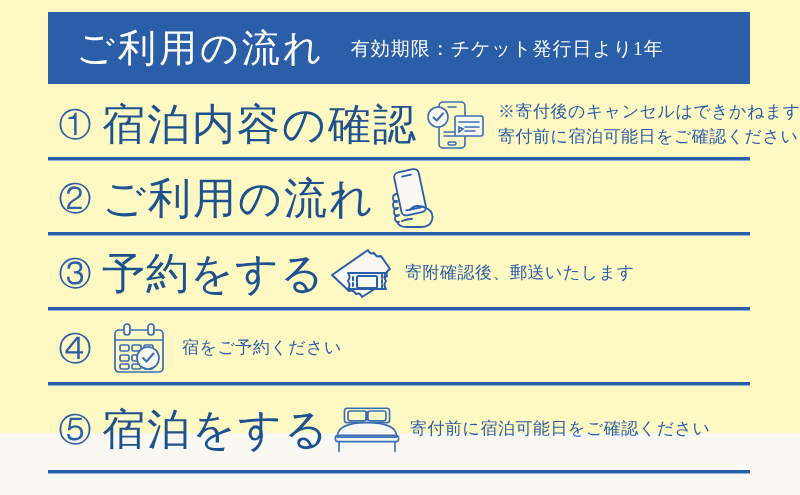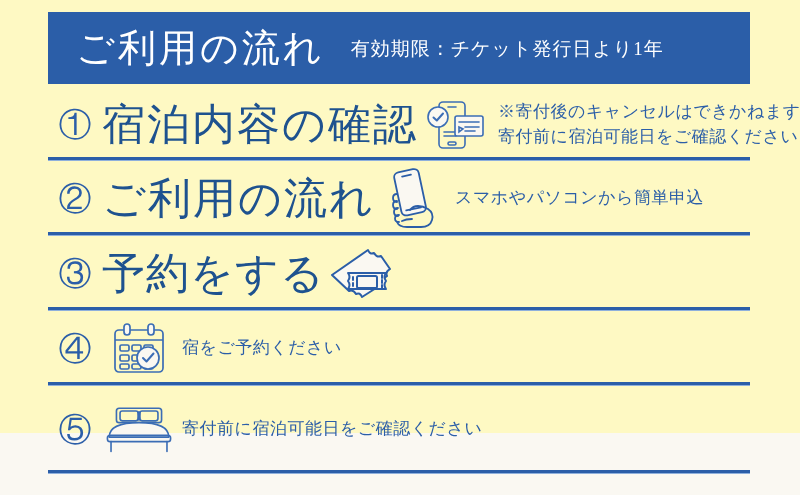--- a/index.html
+++ b/index.html
@@ -179,40 +179,40 @@
             <line x1="23" y1="41" x2="38" y2="41" stroke-linecap="round"></line>
           </g>
           <path d="M16 26 q-4 0 -4 4 q0 4 4 4" stroke-linecap="round"></path>
           <path d="M16 33 q-4 0 -4 4 q0 4 4 4" stroke-linecap="round"></path>
           <path d="M17 40 q-4 0 -4 4 q0 4 4 4" stroke-linecap="round"></path>
           <path d="M18 47 q-4 0 -4 3.5 q0 3.5 4 3.5" stroke-linecap="round"></path>
           <path d="M16 54 q2 5 10 5 h14 q9 0 11 -7 q2 -7 -4 -11 q-5 -3 -10 -3 q-5 0 -8 4" stroke-linecap="round" stroke-linejoin="round"></path>
           <path d="M21 53 q4 -2 10 -2" stroke-linecap="round"></path>
         </svg>
       </span>
-      <span class="step-desc">
-        <span class="line">スマホやパソコンから簡単申込</span>
-      </span>
       <div class="divider"></div>
     </div>
 
     <div class="step step-r3">
       <span class="step-num">③</span>
       <span class="step-title t3">予約をする</span>
       <span class="step-icon">
         <svg width="72" height="54" viewBox="0 0 72 54" fill="none" stroke="#2b5ea8" stroke-width="2">
           <path d="M6 28 L42 3 q2 5 6 3 q3 5 7 3 L64 22 q-5 3 -3 7 q-5 2 -3 7 L36 50 q-2 -5 -6 -3 q-3 -5 -7 -3 Z" fill="#faf8f2" stroke-linejoin="round"></path>
           <path d="M22 26 L60 26 q-3 4 0 8 q-3 4 0 8 L22 42 q3 -4 0 -8 q3 -4 0 -8 Z" fill="#faf8f2" stroke-linejoin="round"></path>
           <rect x="31" y="29" width="20" height="12" rx="1.5"></rect>
           <line x1="56" y1="28" x2="56" y2="31" stroke-linecap="round"></line>
           <line x1="56" y1="33" x2="56" y2="36" stroke-linecap="round"></line>
           <line x1="56" y1="38" x2="56" y2="41" stroke-linecap="round"></line>
           <line x1="27" y1="30" x2="27" y2="33" stroke-linecap="round"></line>
           <line x1="27" y1="36" x2="27" y2="39" stroke-linecap="round"></line>
         </svg>
+      </span>
+      <span class="step-desc">
+        <span class="line">寄附確認後、郵送いたします</span>
       </span>
       <div class="divider"></div>
     </div>
 
     <div class="step step-r4">
       <span class="step-num">④</span>
       <span class="step-icon">
         <svg width="58" height="54" viewBox="0 0 58 54" fill="none" stroke="#3b6db5" stroke-width="1.7">
           <rect x="5" y="8" width="48" height="42" rx="4"></rect>
           <rect x="14" y="2" width="6" height="11" rx="3" fill="#faf8f2"></rect>
@@ -231,20 +231,21 @@
         </svg>
       </span>
       <span class="step-desc">
         <span class="line">宿をご予約ください</span>
       </span>
       <div class="divider"></div>
     </div>
 
     <div class="step step-r5">
       <span class="step-num">⑤</span>
+      <span class="step-title">宿泊をする</span>
       <span class="step-icon">
         <svg width="82" height="58" viewBox="0 0 82 58" fill="none" stroke="#3b6db5" stroke-width="1.8">
           <rect x="16" y="6" width="50" height="16" rx="3"></rect>
           <rect x="20" y="9" width="20" height="11" rx="2.5"></rect>
           <rect x="42" y="9" width="20" height="11" rx="2.5"></rect>
           <path d="M40 10 q1.5 4 0 9" stroke-linecap="round"></path>
           <path d="M42 10 q-1.5 4 0 9" stroke-linecap="round"></path>
           <path d="M8 38 q0 -16 33 -16 q33 0 33 16 Z" fill="#faf8f2" stroke-linejoin="round"></path>
           <rect x="6" y="36" width="70" height="7" rx="3"></rect>
           <line x1="10" y1="43" x2="10" y2="54" stroke-linecap="round"></line>

